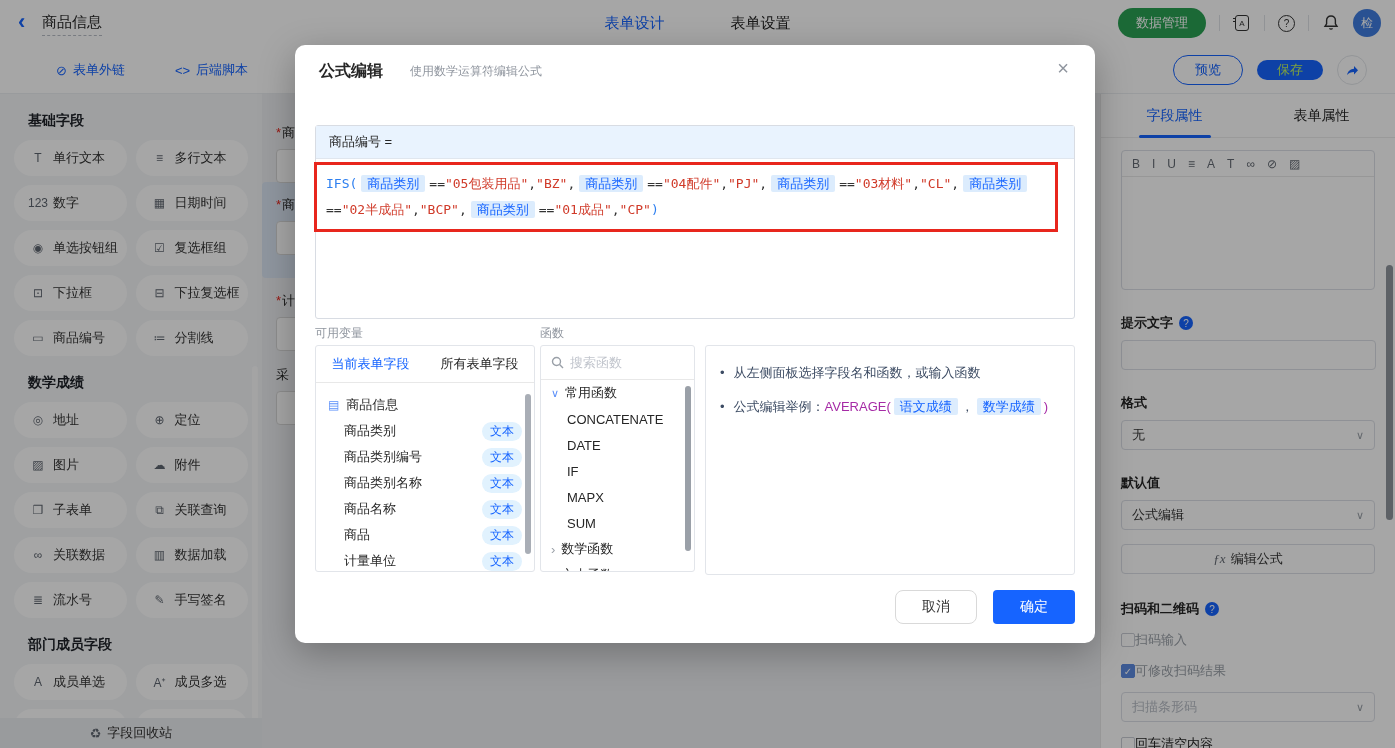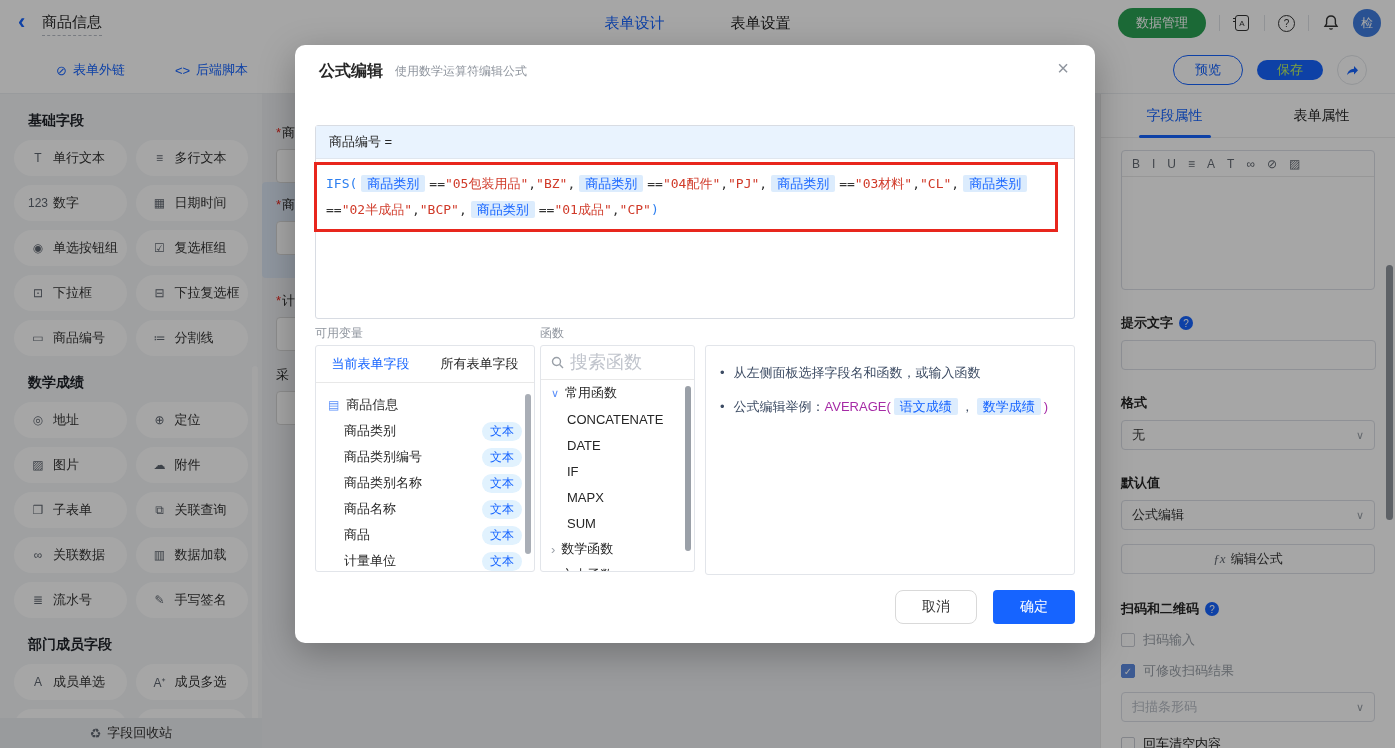--- a/index.html
+++ b/index.html
@@ -61,35 +61,35 @@
   .rt-richbar{height:26px;display:flex;align-items:center;gap:12px;padding:0 10px;border-bottom:1px solid #e8e8e8}
   .rt-richbar span{font-size:12px;color:#646a73;cursor:pointer}
   .rt-label{margin:24px 20px 8px;font-size:13px;font-weight:bold;color:#262626;display:flex;align-items:center;gap:6px}
   .qmark{width:14px;height:14px;border-radius:50%;background:#1664ff;color:#fff;font-size:10px;font-weight:normal}
   .rt-input{margin:0 20px;height:30px;border:1px solid #dcdfe6;border-radius:4px;width:255px;background:#fff;font-size:13px;padding:0 10px;color:#333}
   .rt-select{margin:0 20px;height:30px;border:1px solid #dcdfe6;border-radius:4px;display:flex;align-items:center;padding:0 10px;font-size:13px;color:#333;justify-content:space-between;cursor:pointer}
   .rt-select .chev{color:#9aa0a8;font-size:11px}
   .rt-select.disabled{color:#b8bdc6}
   .fx-btn{margin:14px 20px 0;height:30px;border:1px solid #dcdfe6;border-radius:4px;display:flex;align-items:center;justify-content:center;gap:5px;font-size:13px;color:#333;background:#fff;cursor:pointer}
   .fx-ic{font-family:"Liberation Serif",serif;font-style:italic;color:#646a73}
-  .cb-row{margin:13px 20px 0;display:flex;align-items:center;gap:8px;font-size:13px}
+  .cb-row{margin:13px 20px 0;display:flex;align-items:center;font-size:13px}
   .cb{width:14px;height:14px;border:1px solid #c9ccd4;border-radius:2px;background:#fff;flex:none}
   .cb.checked{background:#5c8ae0;border-color:#5c8ae0;color:#fff;font-size:10px;display:flex;align-items:center;justify-content:center}
   .cb-gray{color:#9aa0a8}
   .cb-dark{color:#262626}
 
   
   .dim{position:absolute;inset:0;background:rgba(0,0,0,.35);z-index:5}
   .page-scroll{position:absolute;right:2px;top:265px;width:7px;height:255px;background:#5d6166;border-radius:4px;z-index:6}
 
   
   .modal{position:absolute;left:295px;top:45px;width:800px;height:598px;background:#fff;border-radius:10px;z-index:10;box-shadow:0 10px 36px rgba(0,0,0,.28)}
   .m-head{height:52px;display:flex;align-items:center;padding:0 24px}
   .m-title{font-size:16px;font-weight:bold;color:#262626}
-  .m-sub{font-size:12px;color:#8f959e;margin-left:12px}
+  .m-sub{font-size:12px;color:#8f959e;margin-left:27px}
   .m-close{position:absolute;top:13px;right:26px;font-size:20px;color:#8f959e;cursor:pointer;line-height:1}
   .f-wrap{position:absolute;left:20px;right:20px;top:80px;height:194px;border:1px solid #d8dce3;border-radius:3px;background:#fff}
   .f-head{height:33px;background:#e9f3fe;display:flex;align-items:center;padding:0 13px;font-size:13px;color:#262626;border-bottom:1px solid #e0e6ee}
   .f-red{position:absolute;left:-2px;right:16px;top:36px;border:3px solid #e8261d;background:#fff;padding:6px 9px;font-family:"DejaVu Sans Mono",monospace;font-size:13px;line-height:26px;color:#333}
   .tk-fn{color:#2d7ff0}
   .tk-op{color:#333}
   .tk-str{color:#d03a29}
   .tk-field{background:#dcecfd;color:#1664ff;padding:1px 6px;border-radius:2px;margin:0 4px;font-family:"Liberation Sans",sans-serif;font-size:13px}
   .m-label{position:absolute;top:280px;font-size:12px;color:#8f959e}
   .m-label.l1{left:20px}.m-label.l2{left:245px}
@@ -99,21 +99,21 @@
   .vars-tab.active{color:#1664ff}
   .vars-list{position:relative;padding:8px 0}
   .v-root{display:flex;align-items:center;gap:7px;height:27px;padding-left:12px;font-size:13px;color:#262626}
   .v-root .ic{color:#5b8ff9;font-size:12px}
   .v-item{display:flex;align-items:center;height:26px;padding:0 12px 0 28px;font-size:13px;color:#262626;cursor:pointer}
   .v-name{flex:1}
   .v-tag{background:#e1f2fe;color:#1664ff;font-size:12px;padding:1px 8px;border-radius:10px}
   .vars-scroll{position:absolute;right:3px;top:48px;width:6px;height:160px;background:#a9aeb6;border-radius:3px}
   .fns{position:absolute;left:245px;top:300px;width:155px;height:227px;border:1px solid #e2e5ea;border-radius:3px;overflow:hidden}
   .fn-search{height:34px;border-bottom:1px solid #e8e8e8;display:flex;align-items:center;gap:6px;padding:0 10px}
-  .fn-search input{border:none;outline:none;width:100px;font-size:18px;color:#0f766e;font-family:Liberation Sans, sans-serif}
+  .fn-search input{border:none;outline:none;width:100px;font-size:13px;color:#0f766e;font-family:Liberation Sans, sans-serif}
   .fn-search input::placeholder{color:#c0c4cc}
   .fn-group{display:flex;align-items:center;gap:6px;height:26px;padding-left:10px;font-size:13px;color:#262626;cursor:pointer}
   .fn-group .chev-open{color:#5b8ff9;font-size:11px}
   .fn-group .chev-closed{color:#9aa0a8;font-size:13px}
   .fn-item{height:26px;display:flex;align-items:center;padding-left:26px;font-size:13px;color:#262626;cursor:pointer}
   .fns-scroll{position:absolute;right:3px;top:40px;width:6px;height:165px;background:#9aa0a8;border-radius:3px}
   .info{position:absolute;left:410px;top:300px;width:370px;height:230px;border:1px solid #e2e5ea;border-radius:3px;padding:16px 14px}
   .bullet{display:flex;gap:9px;font-size:13px;color:#3c4b63;line-height:21px;margin-bottom:13px}
   .bullet .dot{color:#3c4b63}
   .hl-fn{color:#a62ba6}

